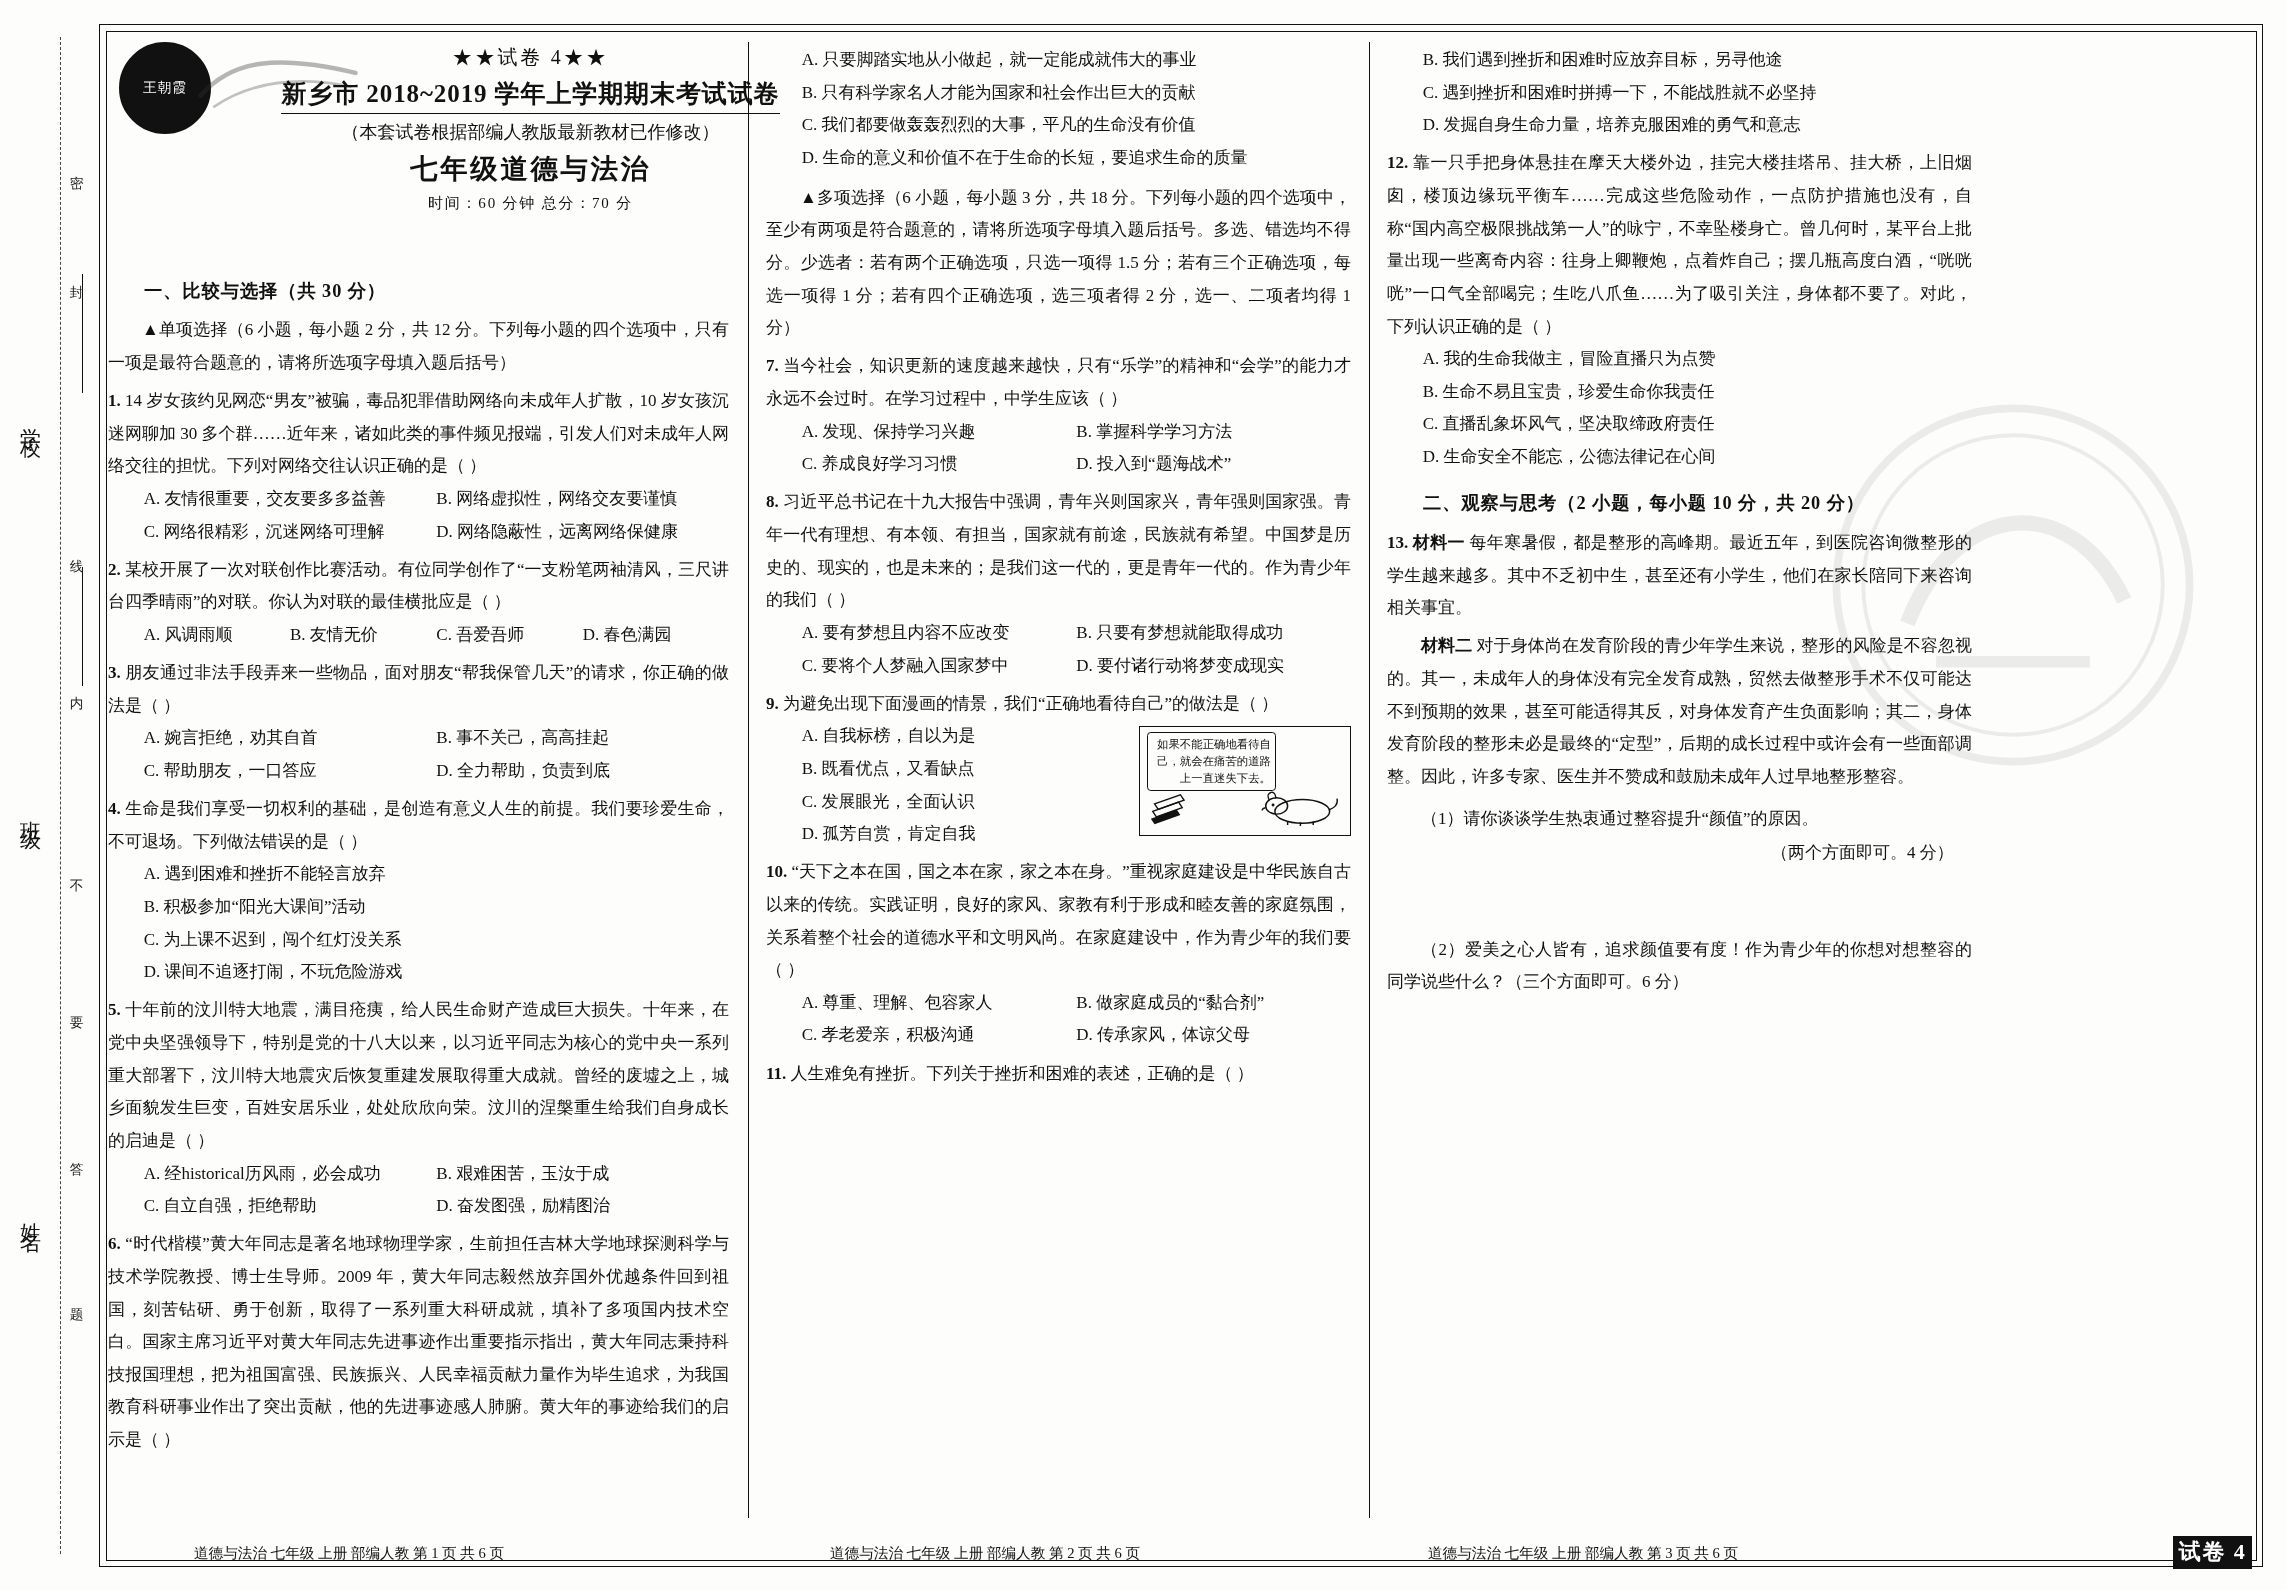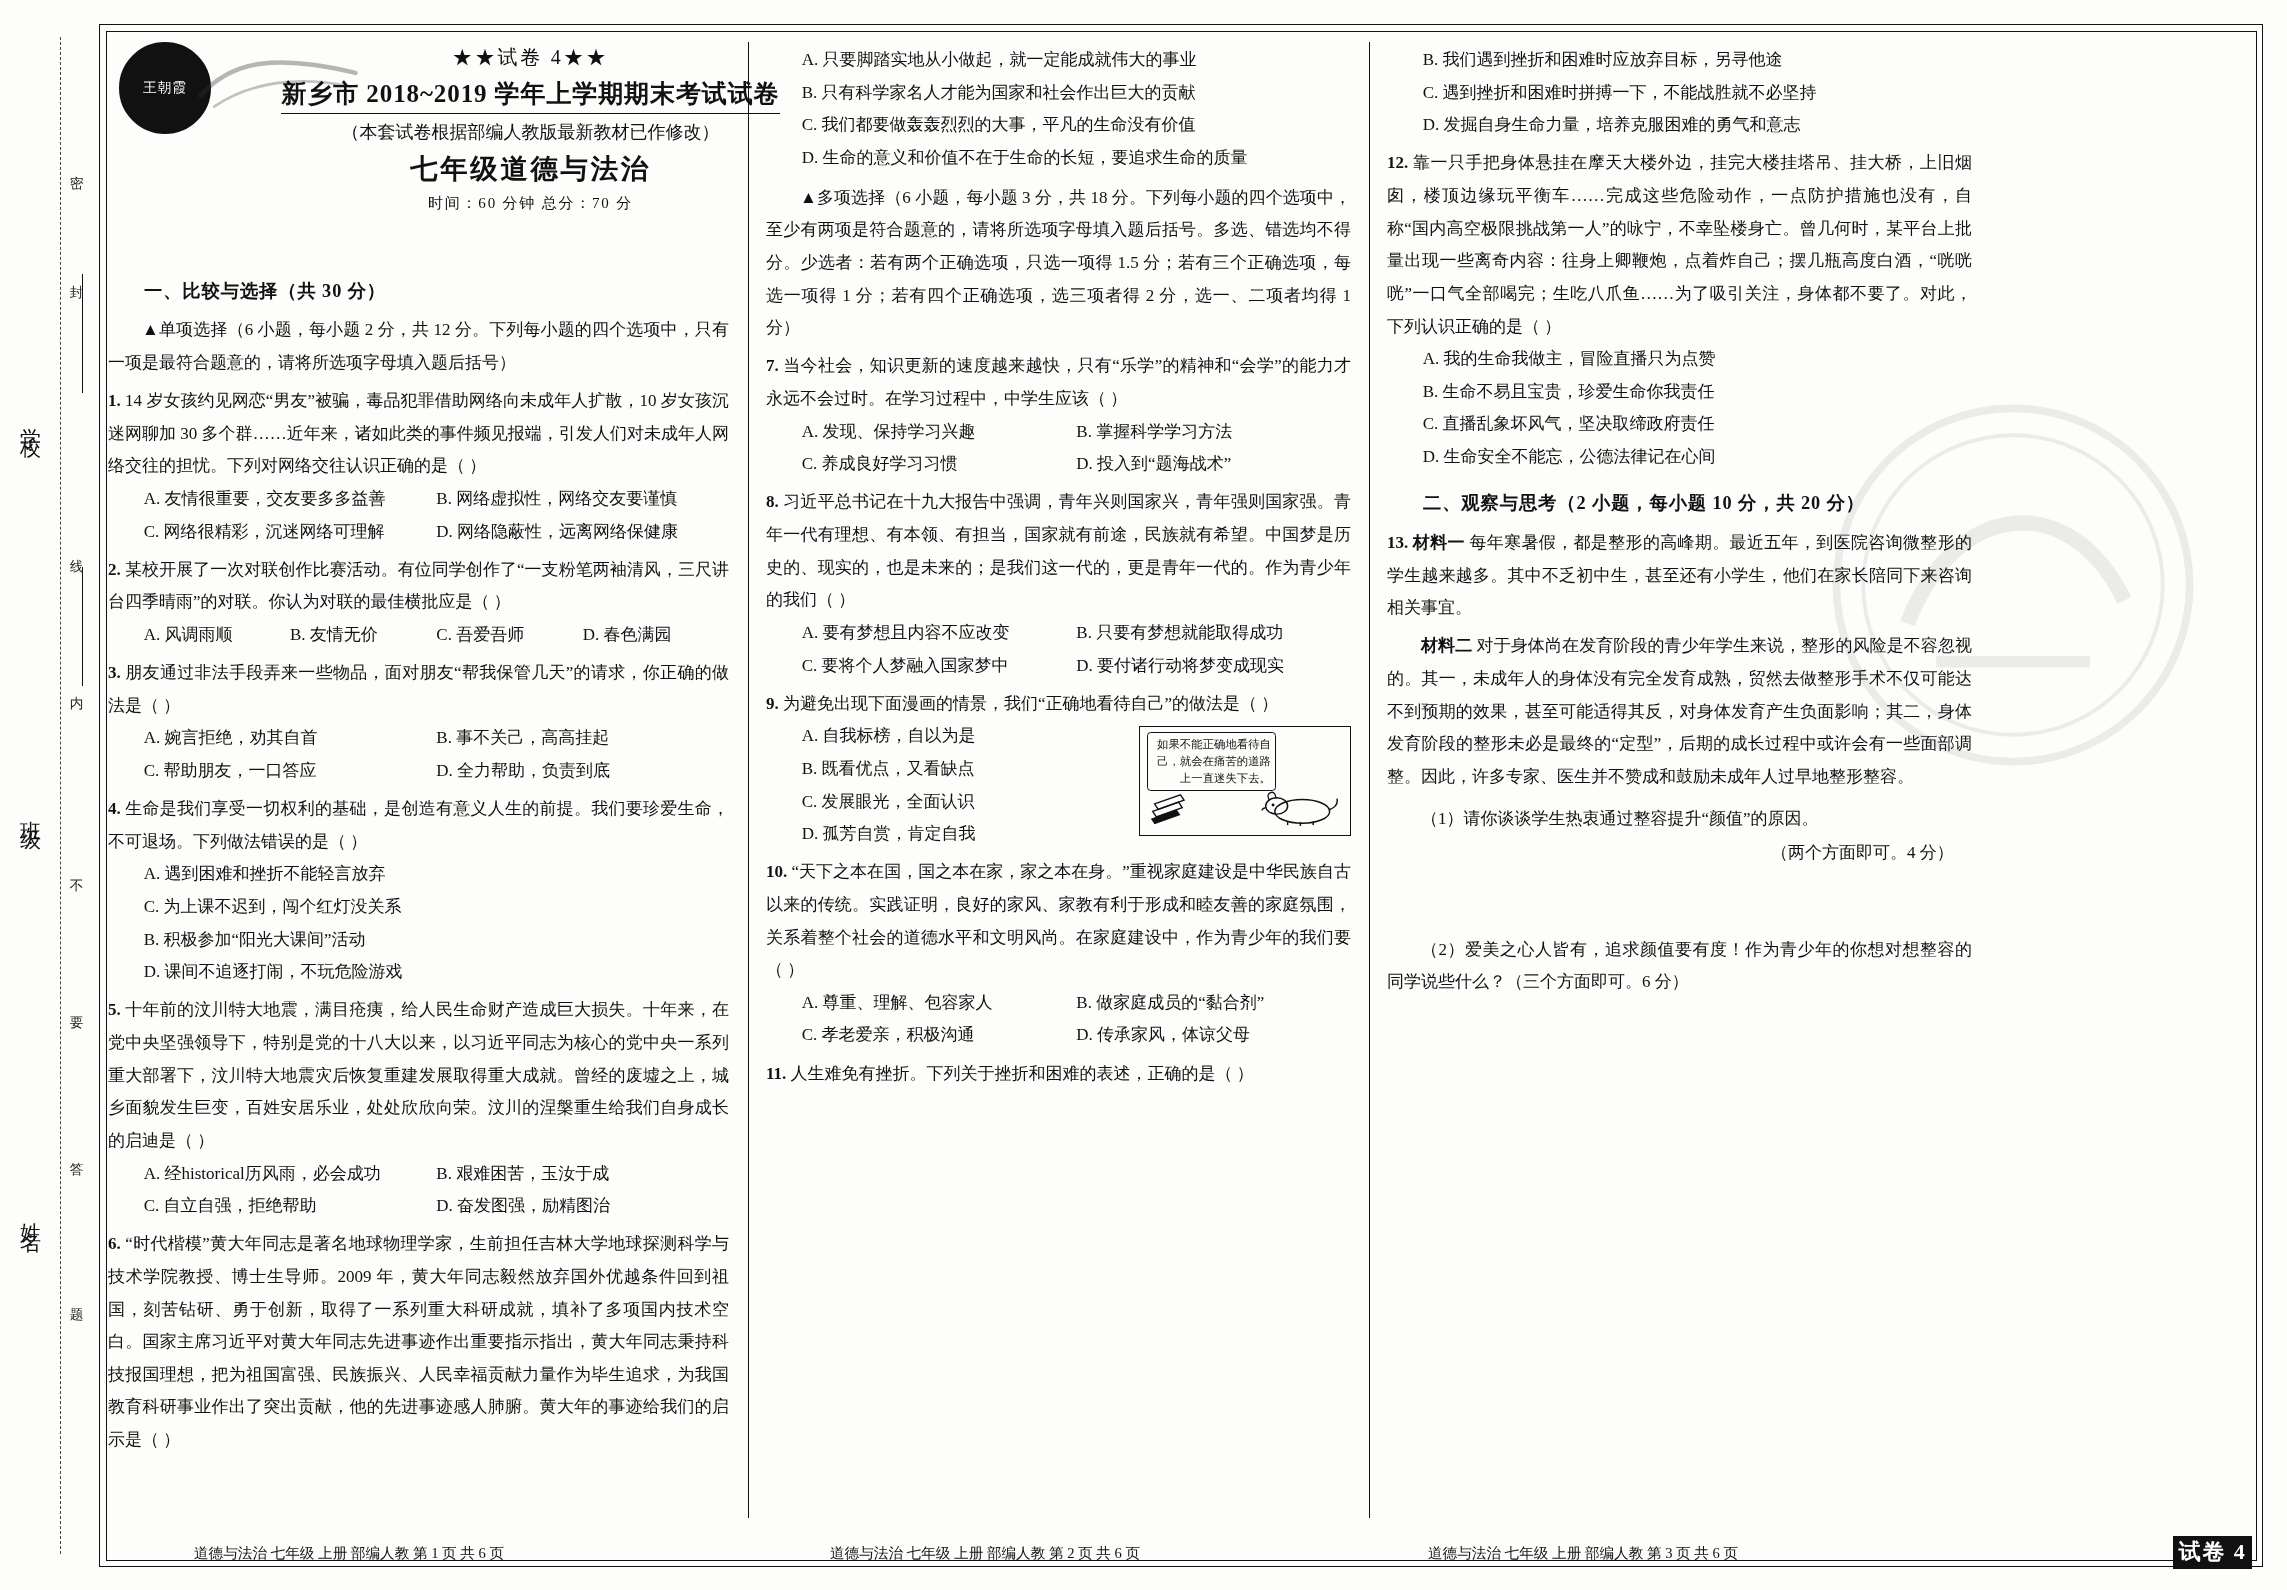--- a/index.html
+++ b/index.html
@@ -271,22 +271,22 @@
             <div class="o">D. 全力帮助，负责到底</div>
           </div>
       </div>
 
       <div class="q">
         <span class="qnum">4.</span>
         <span>生命是我们享受一切权利的基础，是创造有意义人生的前提。我们要珍爱生命，不可退场。下列做法错误的是（    ）</span>
       </div>
       <div class="opts">
         <div class="opt-line">A. 遇到困难和挫折不能轻言放弃</div>
+        <div class="opt-line">B. 积极参加“阳光大课间”活动</div>
         <div class="opt-line">C. 为上课不迟到，闯个红灯没关系</div>
-        <div class="opt-line">B. 积极参加“阳光大课间”活动</div>
         <div class="opt-line">D. 课间不追逐打闹，不玩危险游戏</div>
       </div>
 
       <div class="q">
         <span class="qnum">5.</span>
         <span>十年前的汶川特大地震，满目疮痍，给人民生命财产造成巨大损失。十年来，在党中央坚强领导下，特别是党的十八大以来，以习近平同志为核心的党中央一系列重大部署下，汶川特大地震灾后恢复重建发展取得重大成就。曾经的废墟之上，城乡面貌发生巨变，百姓安居乐业，处处欣欣向荣。汶川的涅槃重生给我们自身成长的启迪是（    ）</span>
       </div>
       <div class="opts">
         <div class="opt-row">
             <div class="o opt-line">A. 经historical历风雨，必会成功</div>

